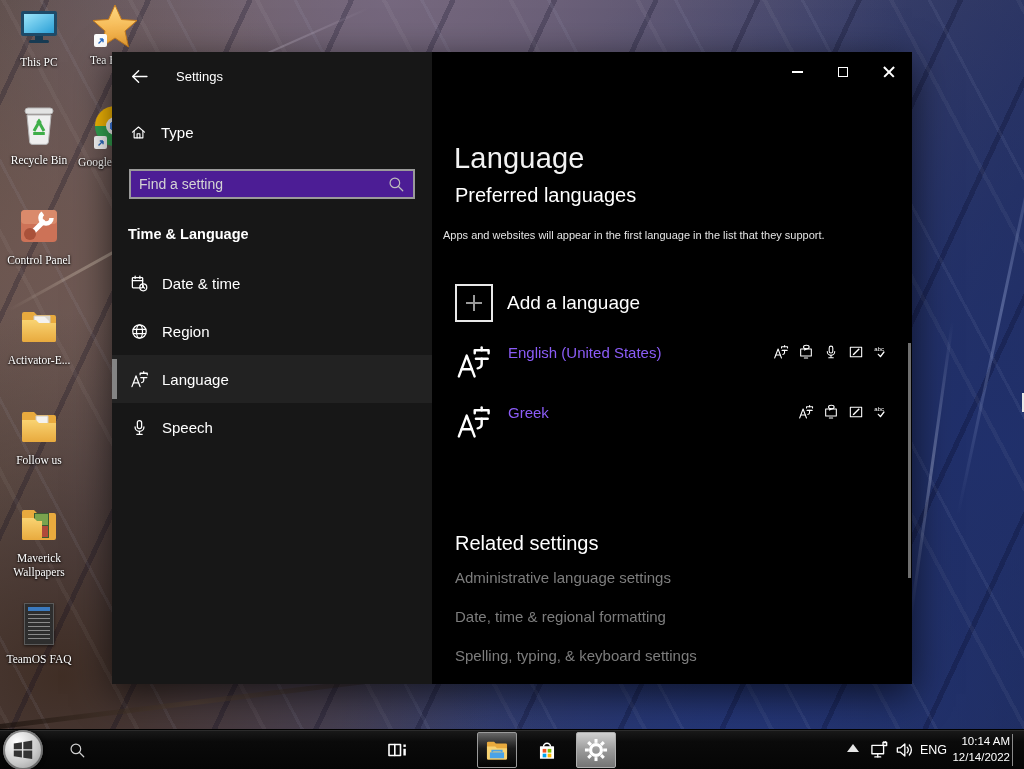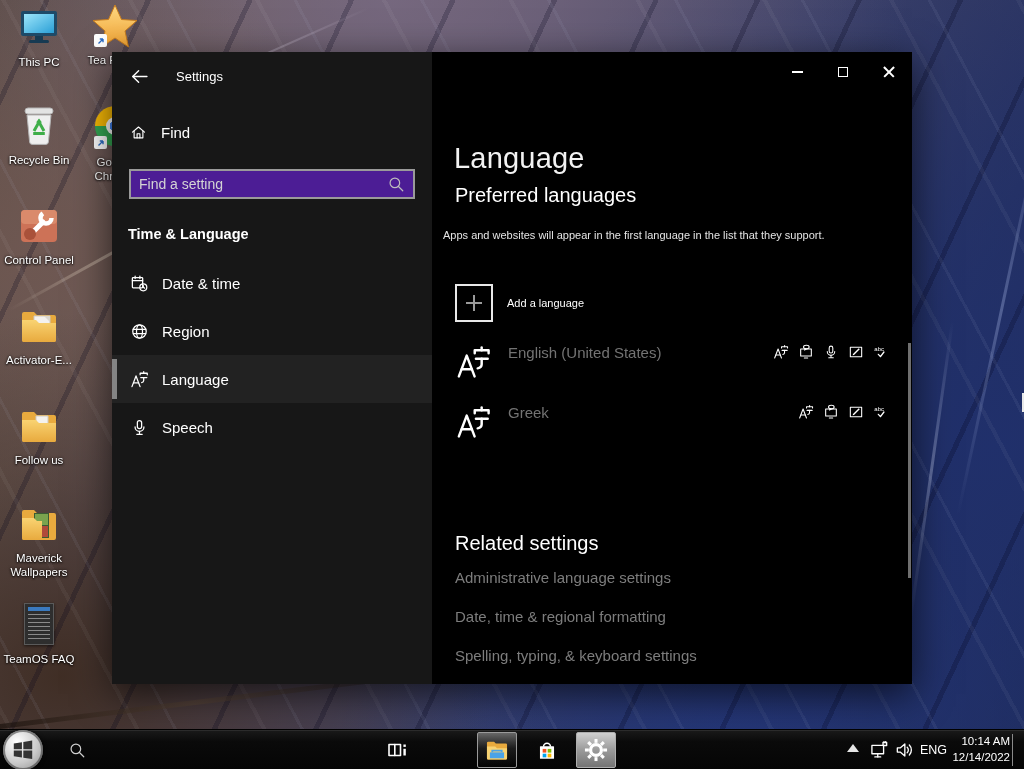--- a/index.html
+++ b/index.html
@@ -26,21 +26,21 @@
         background:linear-gradient(90deg, rgba(220,210,230,0), rgba(220,210,230,0.4), rgba(220,210,230,0)); }
   .t3 { left:930px; top:320px; width:3px; height:300px; transform:rotate(8deg);
         background:linear-gradient(180deg, rgba(190,200,235,0), rgba(190,200,235,0.4), rgba(190,200,235,0)); }
   .t4 { left:1000px; top:100px; width:3px; height:420px; transform:rotate(12deg);
         background:linear-gradient(180deg, rgba(170,185,230,0), rgba(170,185,230,0.35), rgba(170,185,230,0)); }
   .t5 { left:-20px; top:700px; width:430px; height:5px; transform:rotate(-7deg);
         background:linear-gradient(90deg, rgba(15,8,4,0.6), rgba(90,70,55,0.55), rgba(15,8,4,0.3)); }
   .white-notch { position:absolute; left:1022px; top:393px; width:2px; height:19px; background:#e9e9e9; }
 
   
-  .dicon { position:absolute; width:76px; text-align:center; cursor:default; }
+  .dicon { position:absolute; width:76px; text-align:center; cursor:default;font-family:Liberation Serif, serif; }
   .dicon .art { width:44px; height:44px; margin:0 auto; position:relative; }
   .dicon .lbl { margin-top:5px; font-size:11.5px; color:#fff; line-height:1.25;
                 text-shadow:0 1px 2px rgba(0,0,0,0.9), 0 0 3px rgba(0,0,0,0.8); }
   .shortcut-badge { position:absolute; left:1px; bottom:1px; width:13px; height:13px; background:#fff;
                     border-radius:2px; display:flex; align-items:center; justify-content:center; }
   .chrome-ball { width:40px; height:40px; margin:2px auto; border-radius:50%; position:relative;
     background:conic-gradient(from 150deg, #34a853 0 33%, #fbbc05 33% 66%, #ea4335 66% 100%); }
   .chrome-ball::after { content:""; position:absolute; left:11px; top:11px; width:18px; height:18px; border-radius:50%;
     background:radial-gradient(circle, #4285f4 0 42%, #fff 42% 100%); }
   .faq-doc { width:30px; height:42px; margin:1px auto; background:#2e2e2e; border:1px solid #5a5a5a; padding:3px 3px;
@@ -84,25 +84,25 @@
 
   .page-title { position:absolute; left:22px; top:90px; color:#f2f2f2; font-size:29px; font-weight:300; letter-spacing:0.2px; }
   .pref-heading { position:absolute; left:23px; top:132px; color:#fff; font-size:20px; }
   .pref-desc { position:absolute; left:11px; top:176px; width:432px; color:#e4e4e4; font-size:11px; line-height:1.45; }
   .add-lang { position:absolute; left:23px; top:232px; display:flex; align-items:center; cursor:pointer; }
   .add-square { width:38px; height:38px; border:2px solid #e8e8e8; display:flex; align-items:center; justify-content:center; }
   .plus { position:relative; width:16px; height:16px; }
   .plus::before,.plus::after { content:""; position:absolute; background:#9a9a9a; }
   .plus::before { left:0; top:7px; width:16px; height:2px; }
   .plus::after { left:7px; top:0; width:2px; height:16px; }
-  .add-lang .txt { margin-left:14px; color:#fff; font-size:11px; }
+  .add-lang .txt { margin-left:14px; color:#fff; font-size:19px; }
 
   .lang-row { position:absolute; left:23px; width:434px; display:flex; align-items:flex-start; cursor:pointer; }
   .lang-row .big-azh { width:37px; height:37px; flex:none; margin-top:2px; }
-  .lang-row .name { margin-left:16px; font-size:15px; color:#737373; margin-top:2px; }
+  .lang-row .name { margin-left:16px; font-size:15px; color:#8b5cf6; margin-top:2px; }
   .feat-icons { margin-left:auto; display:flex; gap:9px; margin-top:2px; }
   .feat-icons svg { width:16px; height:16px; }
   .row-english { top:290px; } .row-greek { top:350px; }
 
   .related-heading { position:absolute; left:23px; top:480px; color:#fff; font-size:20px; }
   .related-link { position:absolute; left:23px; color:#7d7d7d; font-size:15px; cursor:pointer; }
   .rl0 { top:517px; } .rl1 { top:556px; } .rl2 { top:595px; }
   .v-scrollbar { position:absolute; right:1px; top:291px; width:3px; height:235px; background:#6f6f6f; }
 
   
@@ -381,21 +381,21 @@
               <use href="#i-back"></use>
             </svg>
         </span>
         <span class="win-title">Settings</span>
       </div>
 
       <div class="home-row">
         <svg class="white-ic" width="17" height="17" viewBox="0 0 24 24">
             <use href="#i-home"></use>
           </svg>
-        <span class="txt">Find</span>
+        <span class="txt">Type</span>
       </div>
 
       <div class="search-box">
         <input type="text" placeholder="Find a setting" style="">
         <svg class="white-ic mag" style="stroke:#bdbdbd" viewBox="0 0 24 24">
             <use href="#i-search"></use>
           </svg>
       </div>
 
       <div class="section-title">Time &amp; Language</div>

